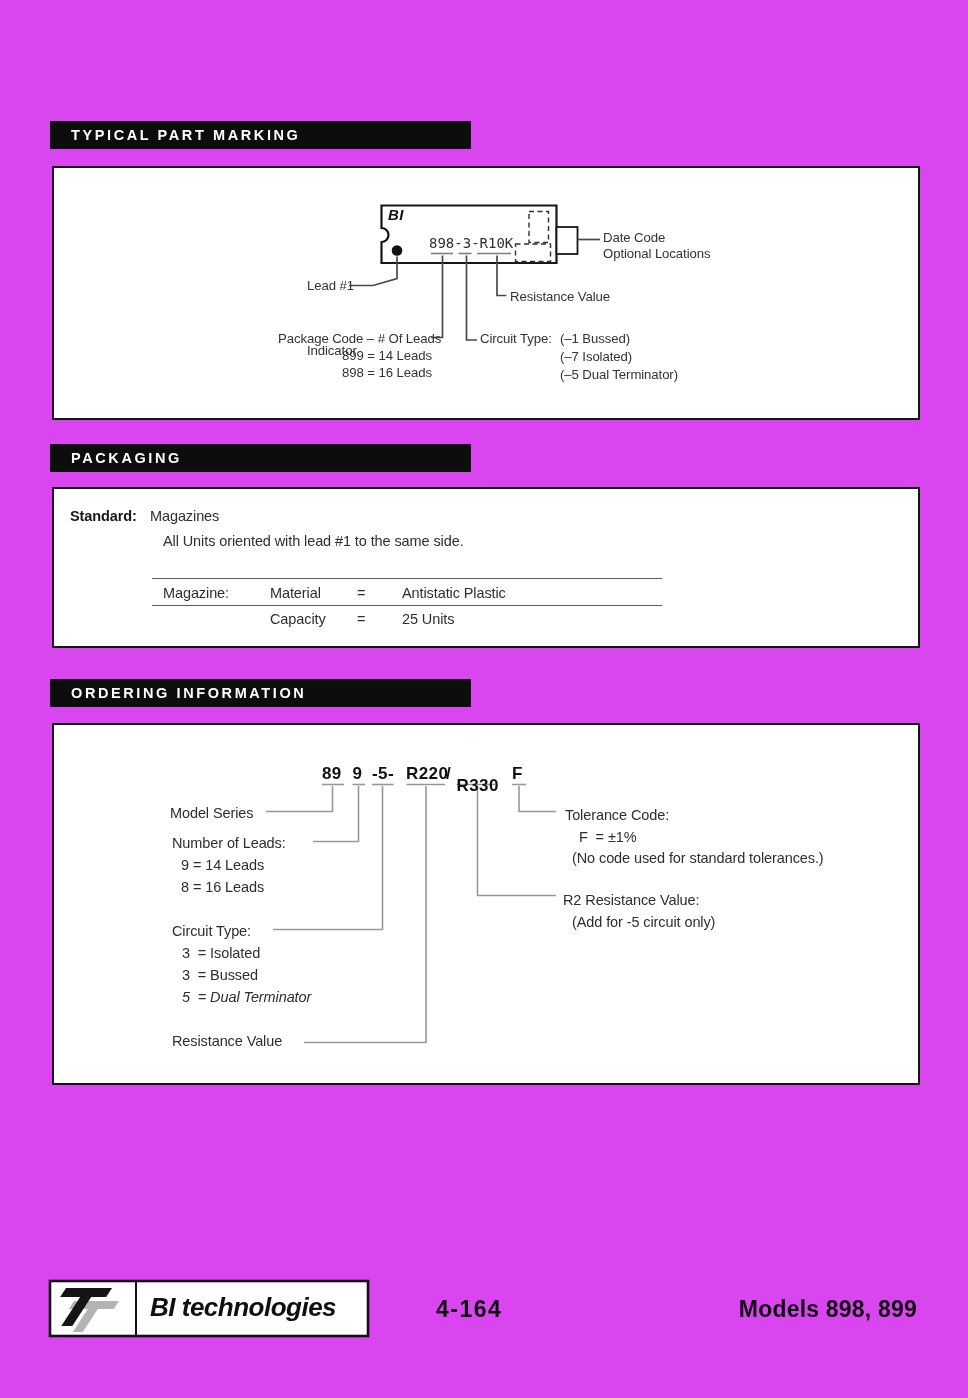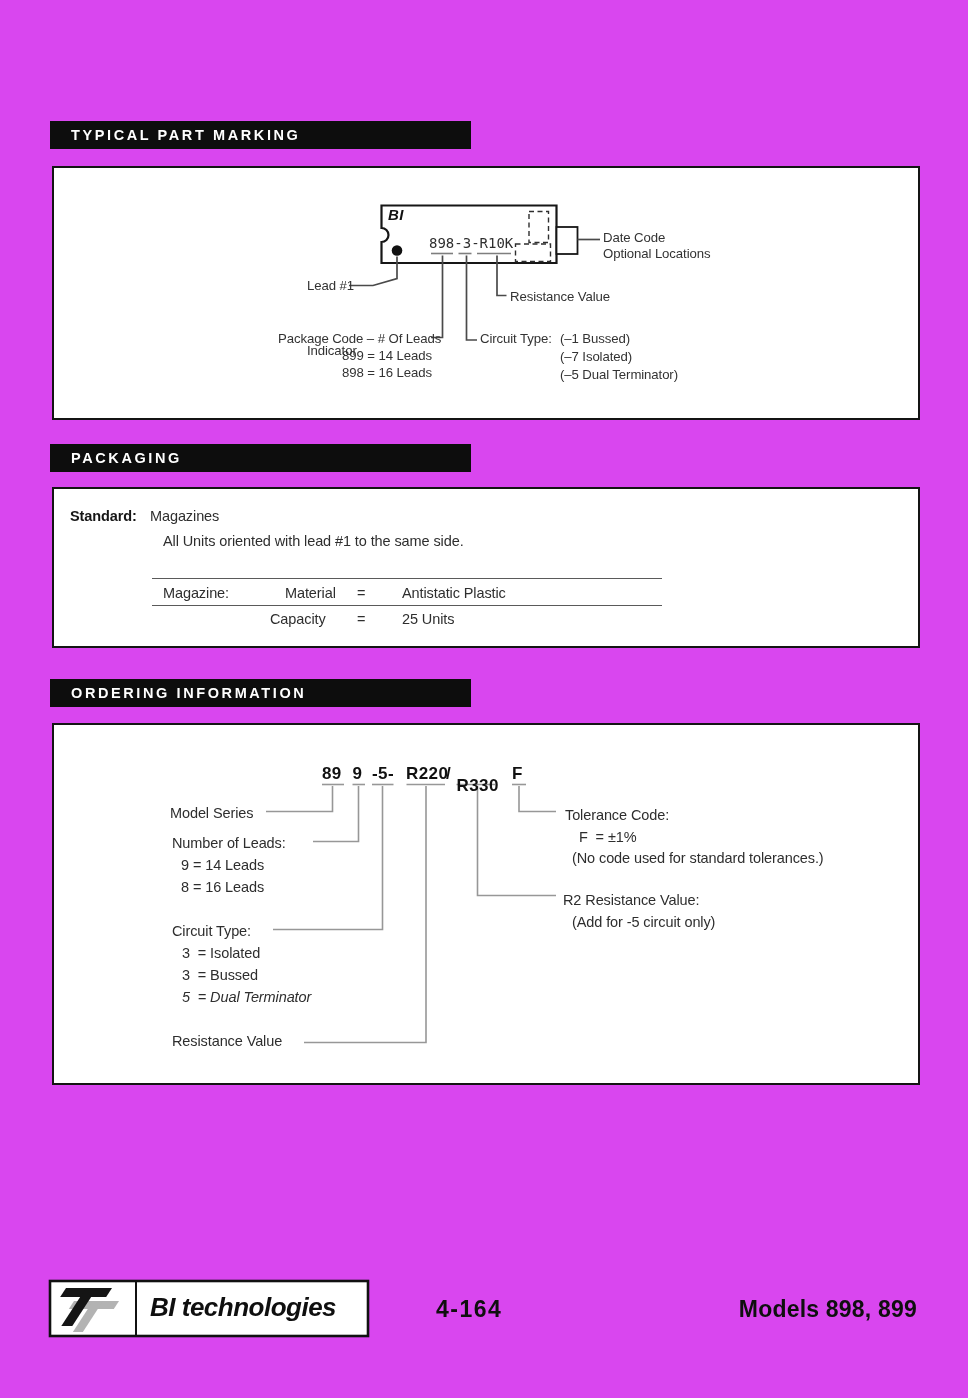--- a/index.html
+++ b/index.html
@@ -117,21 +117,21 @@
   <div class="lbl m" style="left:342px;top:365px;">898 = 16 Leads</div>
   <div class="lbl m" style="left:480px;top:331px;">Circuit Type:</div>
   <div class="lbl m" style="left:560px;top:331px;">(–1 Bussed)</div>
   <div class="lbl m" style="left:560px;top:349px;">(–7 Isolated)</div>
   <div class="lbl m" style="left:560px;top:367px;">(–5 Dual Terminator)</div>
 
   <div class="lbl o bold" style="left:70px;top:507px;">Standard:</div>
   <div class="lbl o" style="left:150px;top:507px;">Magazines</div>
   <div class="lbl o" style="left:163px;top:532px;">All Units oriented with lead #1 to the same side.</div>
   <div class="lbl o" style="left:163px;top:584px;">Magazine:</div>
-  <div class="lbl o" style="left:270px;top:584px;margin-left:15px;">Material</div>
+  <div class="lbl o" style="left:270px;top:584px;">Material</div>
   <div class="lbl o" style="left:357px;top:584px;">=</div>
   <div class="lbl o" style="left:402px;top:584px;">Antistatic Plastic</div>
   <div class="lbl o" style="left:270px;top:610px;">Capacity</div>
   <div class="lbl o" style="left:357px;top:610px;">=</div>
   <div class="lbl o" style="left:402px;top:610px;">25 Units</div>
 
   <div class="code" style="left:322px;top:764px;">89</div>
   <div class="code" style="left:352.5px;top:764px;">9</div>
   <div class="code" style="left:372px;top:764px;">-5-</div>
   <div class="code" style="left:406px;top:764px;">R220</div>

